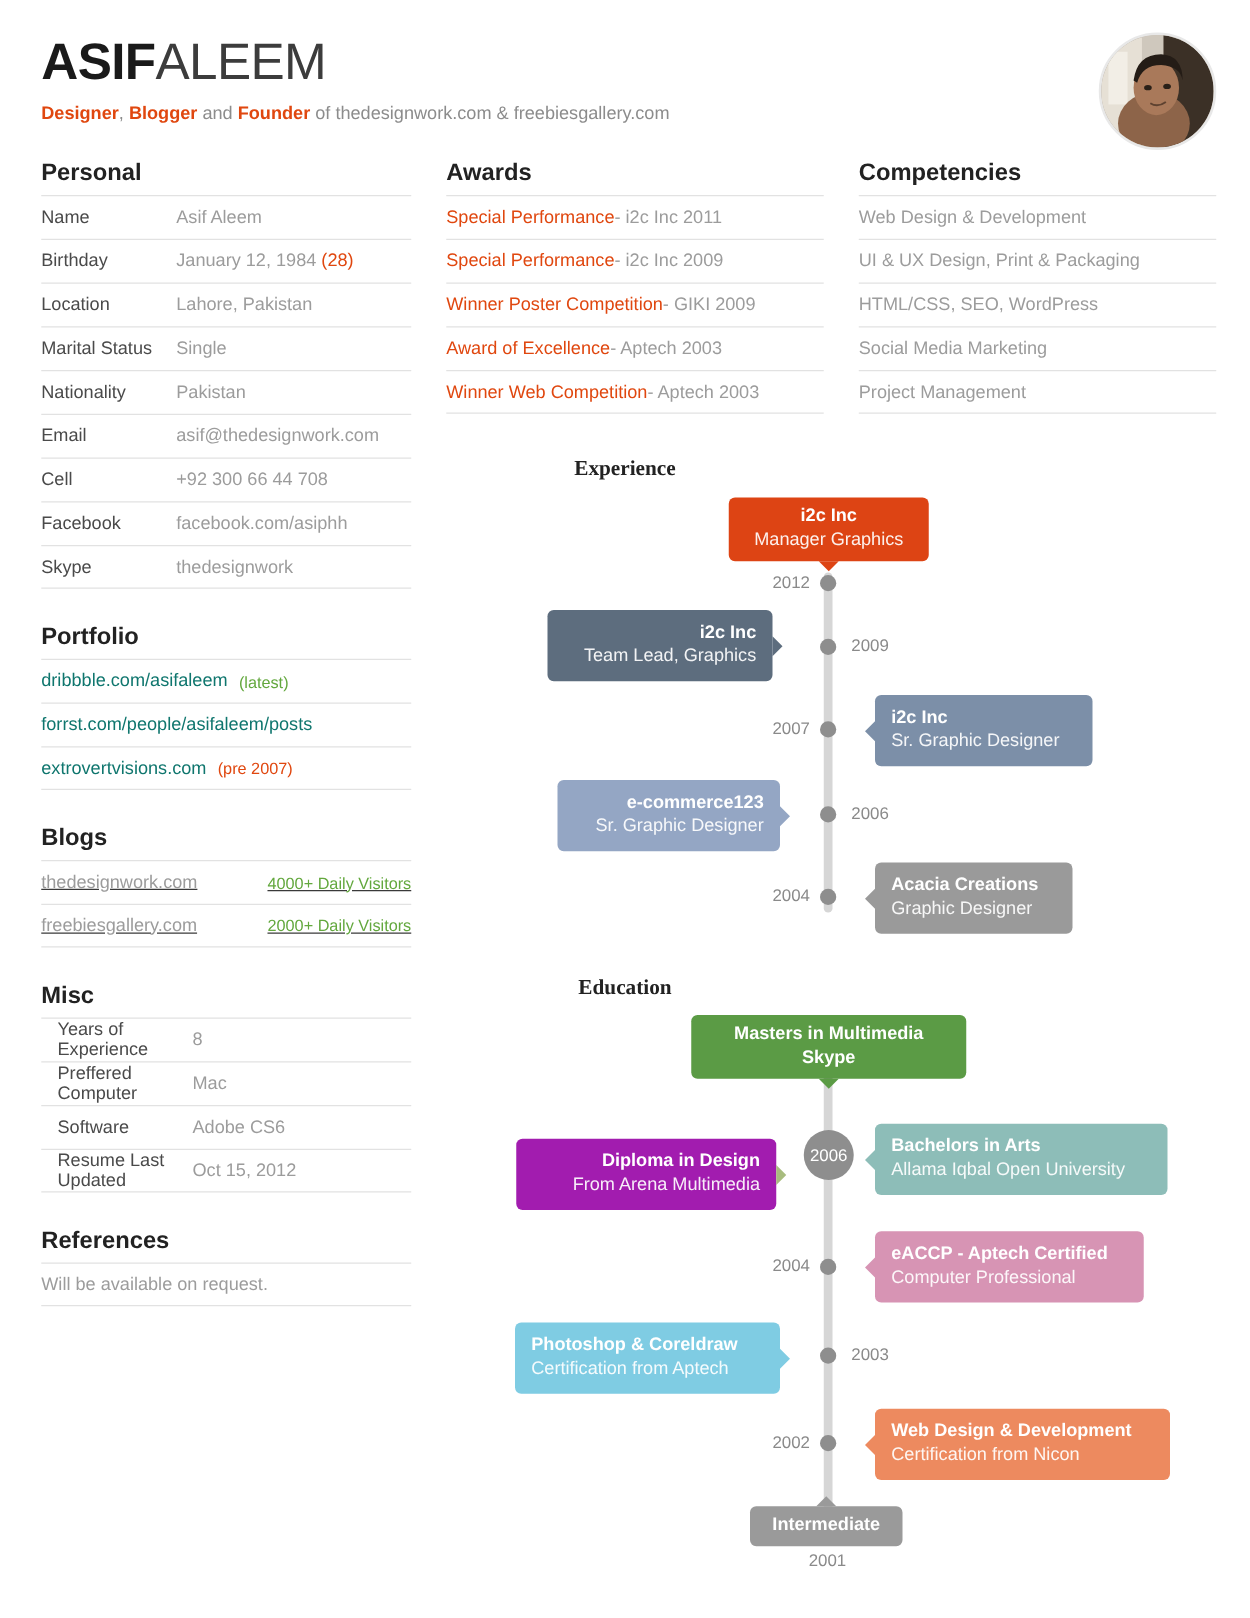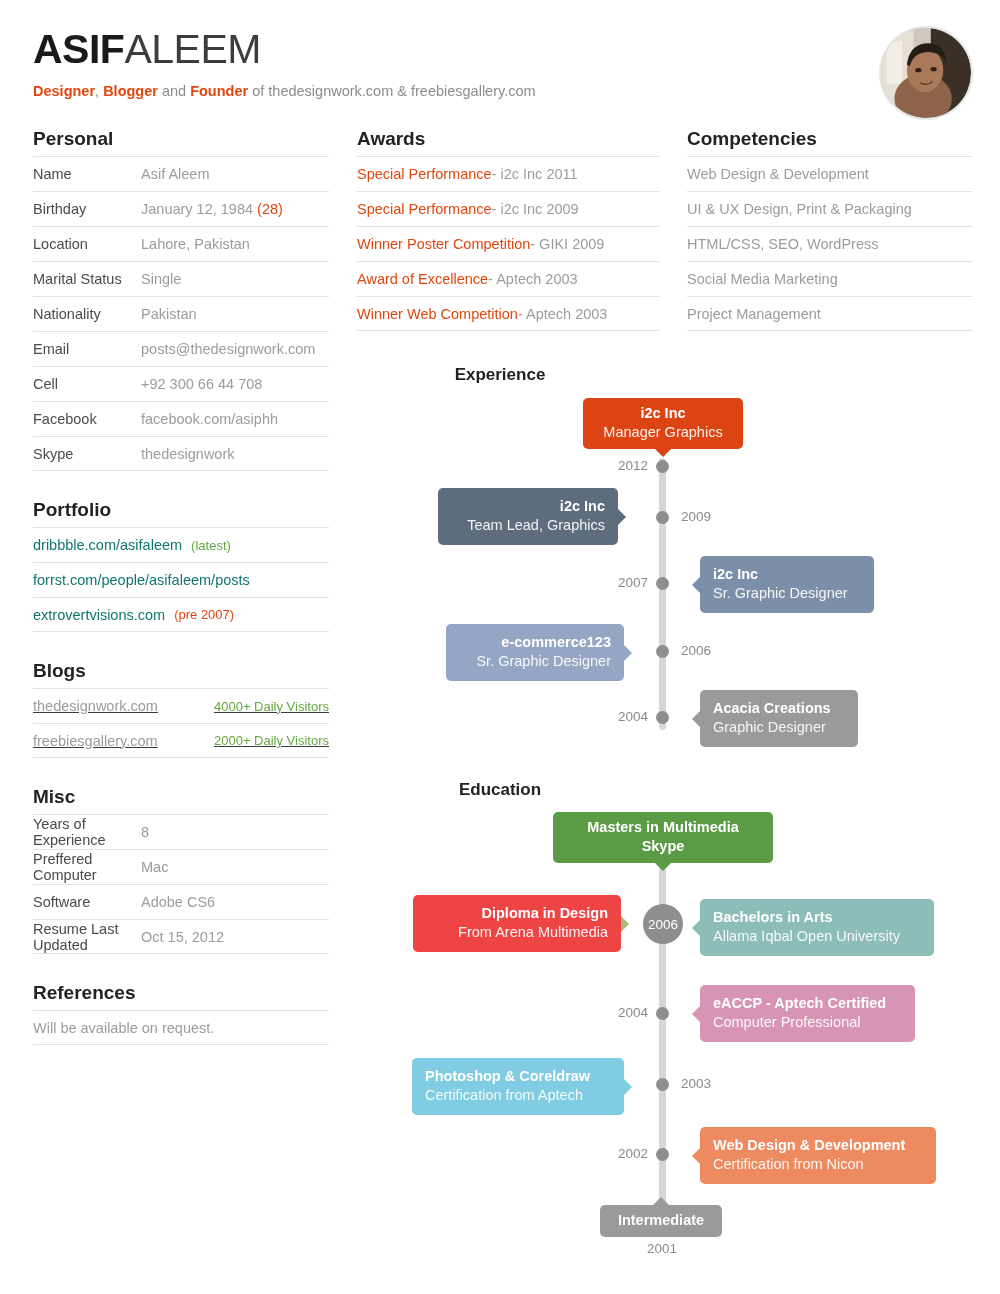--- a/index.html
+++ b/index.html
@@ -53,41 +53,41 @@
   .pf-row { justify-content: flex-start; }
   .pf-row .u { color: #0f766e; }
   .pf-row .tag { margin-left: 9px; font-size: 13px; }
   .tag-green { color: #63a83e; }
   .tag-orange { color: #e0470f; }
 
   .blog-row { justify-content: space-between; text-decoration: underline; }
   .blog-row .site { color: #9c9c9c; }
   .blog-row .stat { color: #63a83e; font-size: 13px; }
 
-  .misc-row .k { width: 170px; flex: none; }
+  .misc-row .k { width: 170px; flex: none; margin-left: 13px; }
 
   .ref-text { border-top: 1px solid #e2e2e2; border-bottom: 1px solid #e2e2e2;
               height: 35px; display: flex; align-items: center;
               font-size: 14.5px; color: #9c9c9c; }
 
   
   .col-awards { position: absolute; left: 357px; top: 128px; width: 302px; }
   .aw-row { font-size: 14.5px; }
   .aw-row .a-name { color: #e0470f; }
   .aw-row .a-meta { color: #9c9c9c; }
 
   
   .col-comp { position: absolute; left: 687px; top: 128px; width: 286px; }
   .cp-row { color: #9c9c9c; font-size: 14.5px; }
 
   
   .tl-wrap { position: absolute; left: 0; width: 1000px; }
   .tl-head {
     position: absolute; width: 1000px; text-align: center;
-    font-size: 17px; font-weight: bold; color: #222;
+    font-size: 17px; font-weight: bold; color: #222; font-family: Liberation Serif, serif;
   }
   .axis { position: absolute; width: 7px; background: #d6d6d6; border-radius: 4px; left: 659px; }
   .dot {
     position: absolute; width: 13px; height: 13px; border-radius: 50%;
     background: #8e8e8e; left: 656px;
   }
   .yr { position: absolute; font-size: 13.5px; color: #8a8a8a; }
   .yr.l { text-align: right; width: 70px; left: 578px; }
   .yr.r { text-align: left; width: 70px; left: 681px; }
 
@@ -172,21 +172,21 @@
         <div class="row">
           <span class="k">Marital Status</span>
           <span class="v">Single</span>
         </div>
         <div class="row">
           <span class="k">Nationality</span>
           <span class="v">Pakistan</span>
         </div>
         <div class="row">
           <span class="k">Email</span>
-          <span class="v">posts@thedesignwork.com</span>
+          <span class="v">asif@thedesignwork.com</span>
         </div>
         <div class="row">
           <span class="k">Cell</span>
           <span class="v">+92 300 66 44 708</span>
         </div>
         <div class="row">
           <span class="k">Facebook</span>
           <span class="v">facebook.com/asiphh</span>
         </div>
         <div class="row">
@@ -341,21 +341,21 @@
     <div class="dot" style="top: 231.5px;"></div>
     <div class="yr l" style="top: 230px;">2004</div>
     <div class="dot" style="top: 302.5px;"></div>
     <div class="yr r" style="top: 301px;">2003</div>
     <div class="dot" style="top: 372.5px;"></div>
     <div class="yr l" style="top: 371px;">2002</div>
     <div class="card alignC" style="background: rgb(91, 155, 69); top: 37px; left: 553px; width: 220px;">
       <div class="t1">Masters in Multimedia Skype</div>
       <div class="arw down" style="border-top: 8px solid rgb(91, 155, 69);"></div>
     </div>
-    <div class="card alignR" style="background: #ef4444; top: 120px; left: 413px; width: 208px;">
+    <div class="card alignR" style="background: #a21caf; top: 136px; left: 413px; width: 208px;">
       <div class="t1">Diploma in Design</div>
       <div class="t2">From Arena Multimedia</div>
       <div class="arw right" style="border-left: 8px solid rgb(168, 188, 126);"></div>
     </div>
     <div class="card alignL" style="background: rgb(141, 189, 184); top: 124px; left: 700px; width: 234px;">
       <div class="t1">Bachelors in Arts</div>
       <div class="t2">Allama Iqbal Open University</div>
       <div class="arw left" style="border-right: 8px solid rgb(141, 189, 184);"></div>
     </div>
     <div class="card alignL" style="background: rgb(215, 148, 180); top: 210px; left: 700px; width: 215px;">

